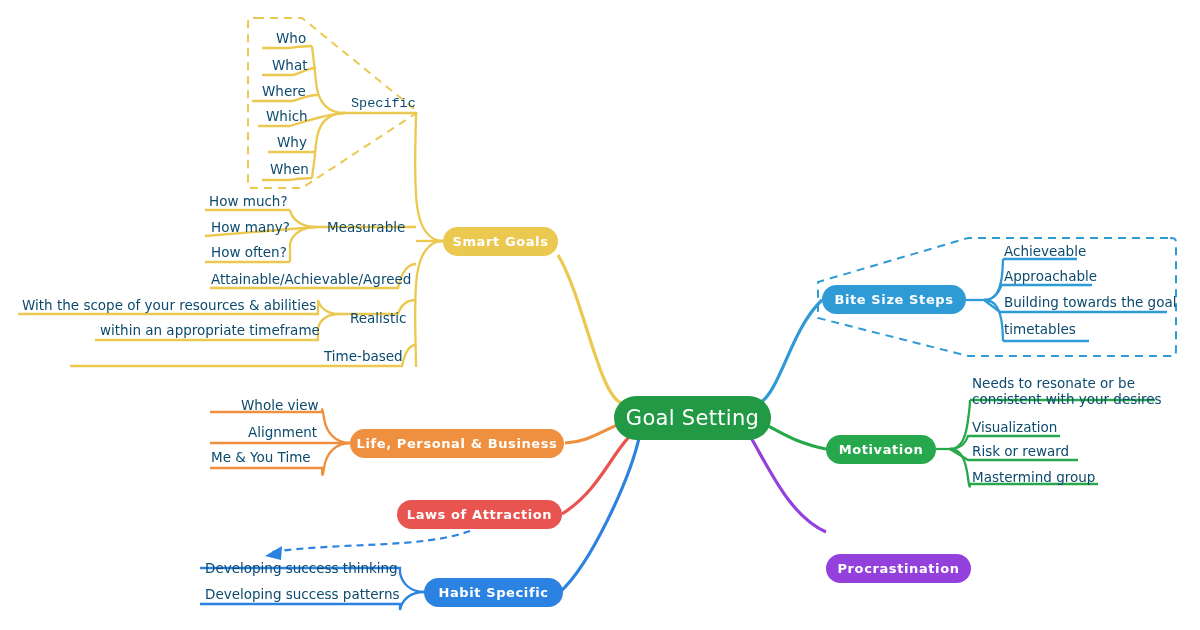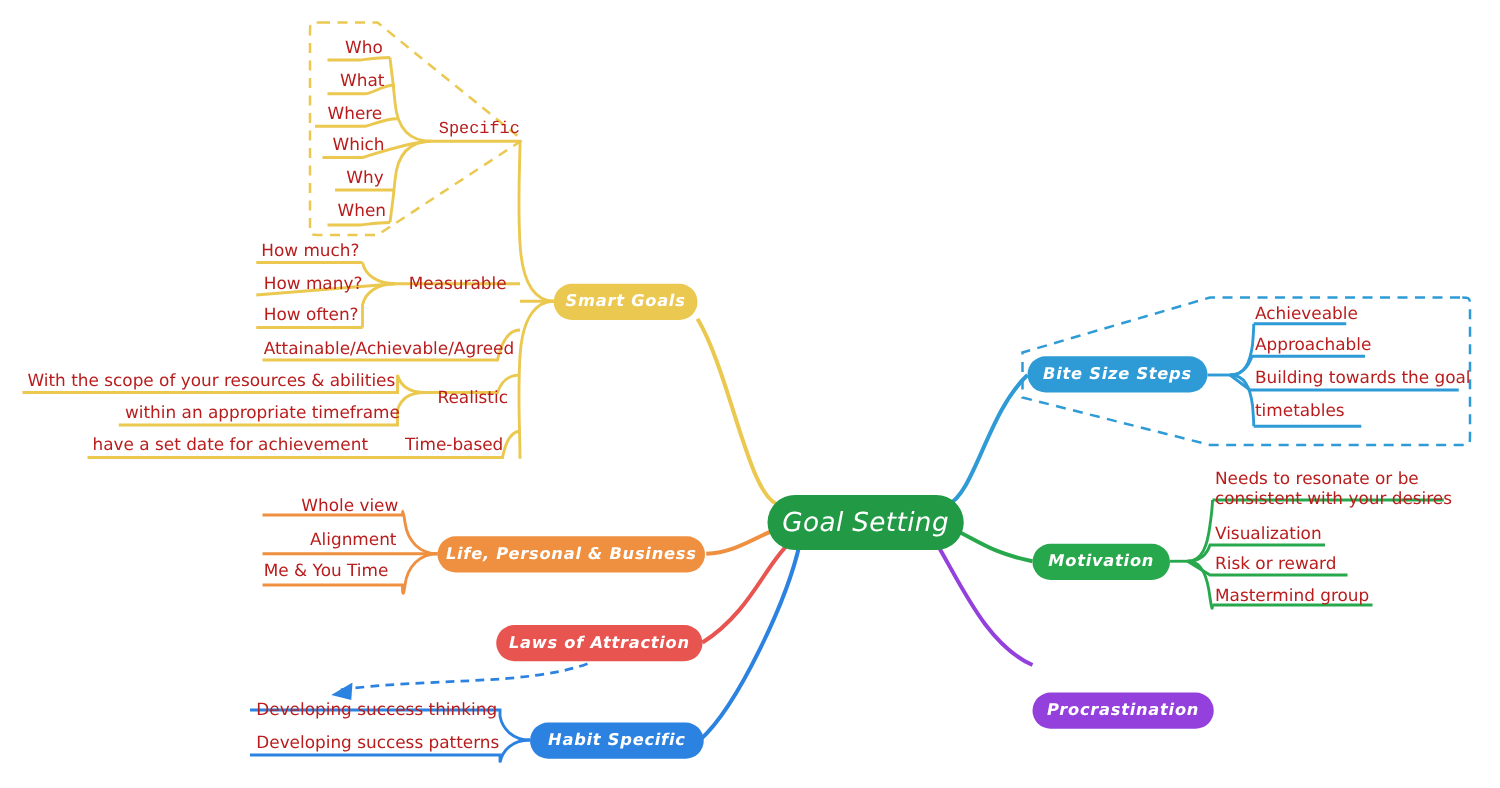--- a/index.html
+++ b/index.html
@@ -23,35 +23,34 @@
   }
   .node {
     position: absolute;
     display: flex; align-items: center; justify-content: center;
     color: #ffffff;
     font-weight: bold;
     letter-spacing: 0.6px;
     white-space: nowrap;
     text-align: center;
     cursor: pointer;
-    font-style: italic;
   }
   .node.center {
     border-radius: 26px;
     font-size: 21px;
     letter-spacing: 0.3px;
     font-weight: normal;
   }
   .node.main {
     border-radius: 15px;
     font-size: 13px;
   }
   .leaf {
     position: absolute;
-    color: #b91c1c;
+    color: #0c4a6e;
     font-size: 13.5px;
     font-weight: normal;
     white-space: nowrap;
     line-height: 1.25;
     cursor: default;
   }
   .leaf.two-line { white-space: normal; line-height: 1.15; }
 </style>
 </head>
 <body>
@@ -200,21 +199,20 @@
 
   <div class="leaf" style="left:209px; top:193px;">How much?</div>
   <div class="leaf" style="left:211px; top:219px;">How many?</div>
   <div class="leaf" style="left:211px; top:244px;">How often?</div>
 
   <div class="leaf" style="left:211px; top:271px;">Attainable/Achievable/Agreed</div>
 
   <div class="leaf" style="left:22px; top:297px;">With the scope of your resources &amp; abilities</div>
   <div class="leaf" style="left:100px; top:322px;">within an appropriate timeframe</div>
 
-  <div class="leaf" style="left:74px; top:348px;">have a set date for achievement</div>
 
   <div class="leaf" style="left:241px; top:397px;">Whole view</div>
   <div class="leaf" style="left:248px; top:424px;">Alignment</div>
   <div class="leaf" style="left:211px; top:449px;">Me &amp; You Time</div>
 
   <div class="leaf" style="left:205px; top:560px;">Developing success thinking</div>
   <div class="leaf" style="left:205px; top:586px;">Developing success patterns</div>
 
   <div class="leaf" style="left:1004px; top:243px;">Achieveable</div>
   <div class="leaf" style="left:1004px; top:268px;">Approachable</div>

